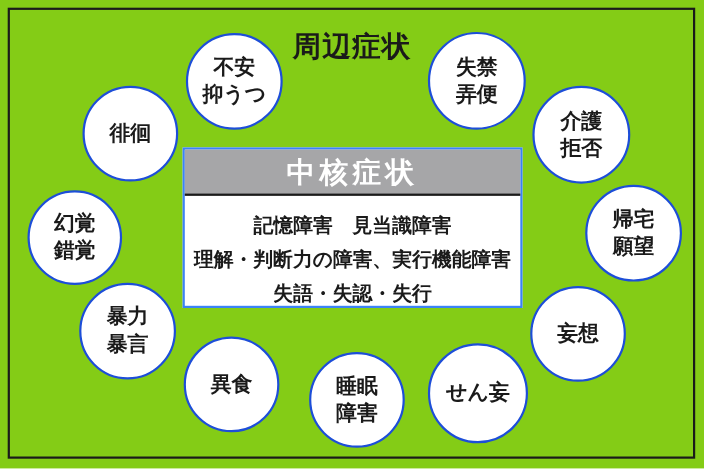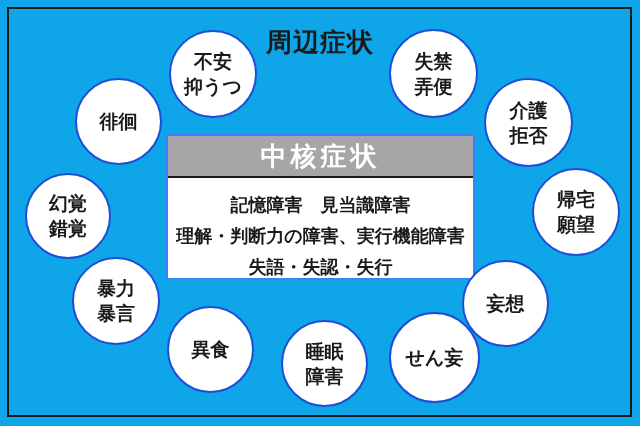--- a/index.html
+++ b/index.html
@@ -4,21 +4,21 @@
 <style>
   html, body {
     margin: 0;
     padding: 0;
     background: #ffffff;
   }
   .stage {
     position: relative;
     width: 640px;
     height: 426px;
-    background: #0ea5e9;
+    background: #84cc16;
     font-family: "Liberation Sans", "DejaVu Sans", sans-serif;
     color: #1a1a1a;
     overflow: hidden;
   }
   .frame {
     position: absolute;
     left: 7px;
     top: 7px;
     width: 625px;
     height: 410px;
@@ -96,21 +96,21 @@
     font-size: 19px;
     font-weight: bold;
     line-height: 25px;
     white-space: pre-line;
   }
   
   .c0  { left: 169px; top: 30px;  width: 88px; height: 88px; }
   .c1  { left: 389px; top: 29px;  width: 89px; height: 89px; }
   .c2  { left: 484px; top: 78px;  width: 89px; height: 89px; }
   .c3  { left: 532px; top: 168px; width: 88px; height: 88px; }
-  .c4  { left: 462px; top: 260px; width: 87px; height: 87px; }
+  .c4  { left: 482px; top: 260px; width: 87px; height: 87px; }
   .c5  { left: 389px; top: 312px; width: 91px; height: 91px; }
   .c6  { left: 281px; top: 320px; width: 87px; height: 87px; justify-content: center; }
   .c7  { left: 167px; top: 306px; width: 87px; height: 87px; }
   .c8  { left: 72px;  top: 257px; width: 88px; height: 88px; }
   .c9  { left: 25px;  top: 173px; width: 86px; height: 86px; }
   .c10 { left: 75px;  top: 78px;  width: 87px; height: 87px; }
 </style>
 </head>
 <body>
 

